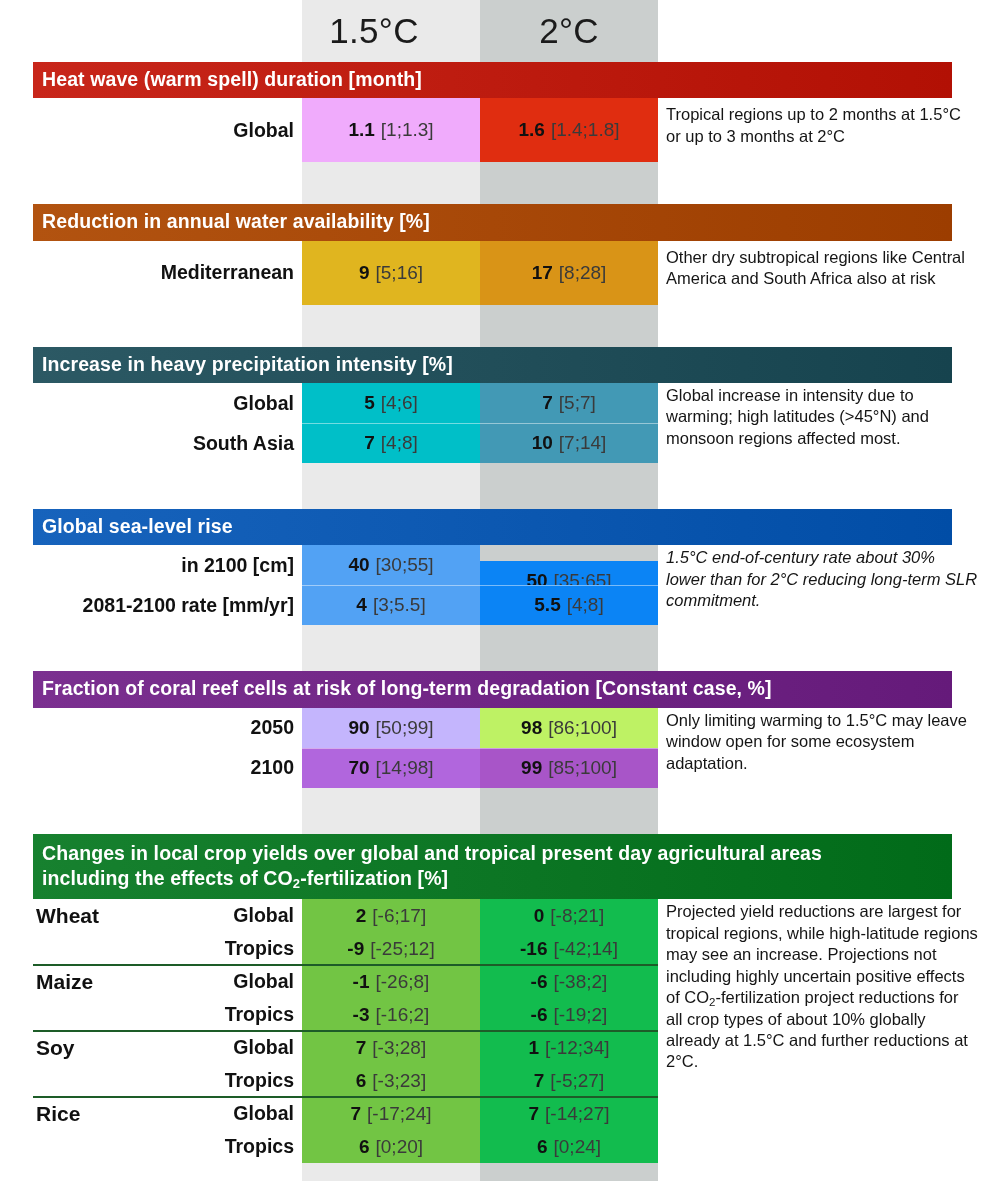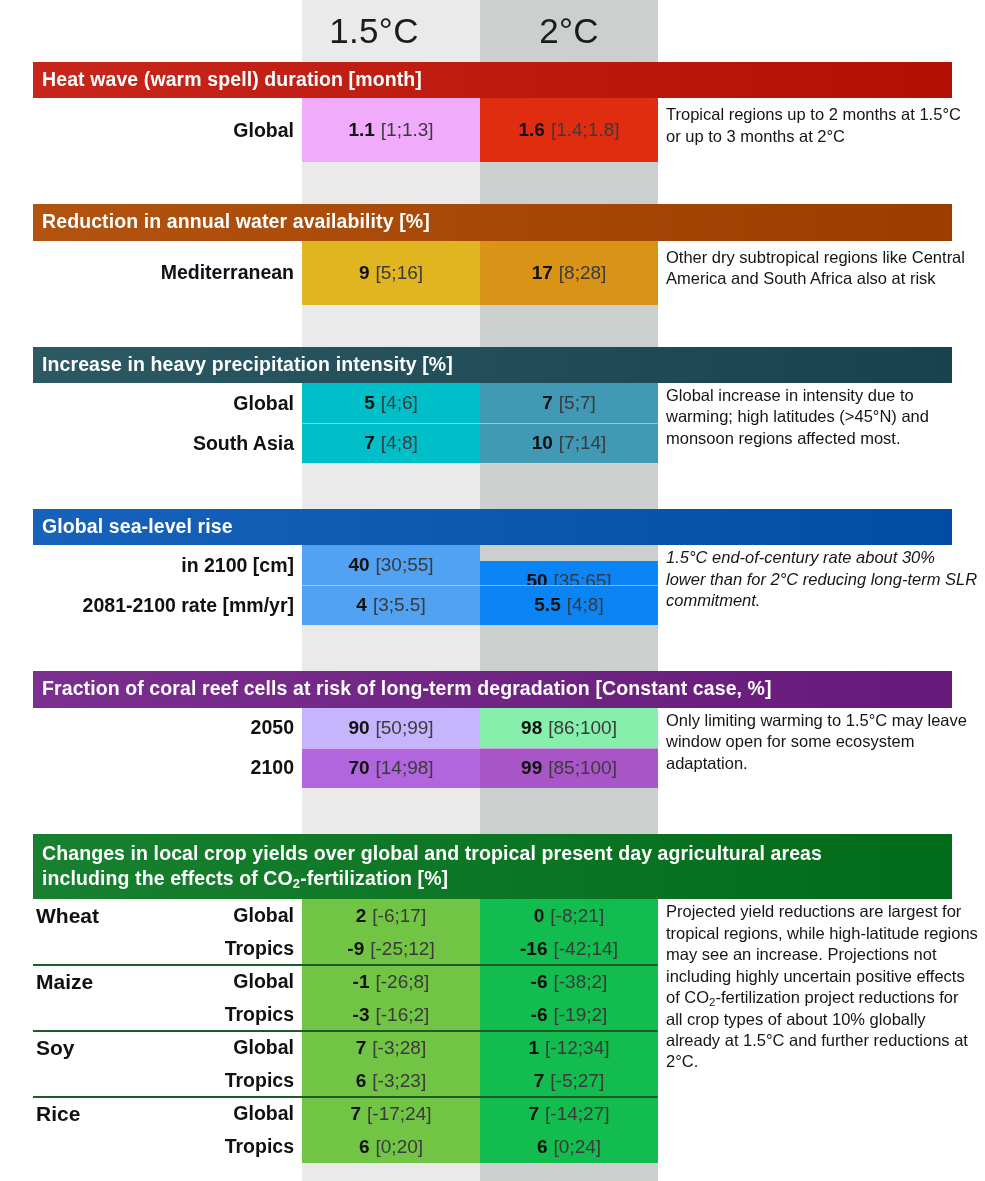--- a/index.html
+++ b/index.html
@@ -208,21 +208,21 @@
         </div>
         <div class="section">
           <div class="bar" style="background: linear-gradient(to right, rgb(123, 48, 144) 0%, rgb(101, 26, 122) 100%);">Fraction of coral reef cells at risk of long-term degradation [Constant case, %]</div>
           <div class="rows">
             <div class="row" style="height: 40px;">
               <div class="lbl">2050</div>
               <div class="cell c1" style="background: #c4b5fd;">
                 <span class="v">90</span>
                 <span class="ci">[50;99]</span>
               </div>
-              <div class="cell c2" style="background: #86efac;">
+              <div class="cell c2" style="background: #bef264;">
                 <span class="v">98</span>
                 <span class="ci">[86;100]</span>
               </div>
             </div>
             <div class="rowsep" style="top: 40px;"></div>
             <div class="row" style="height: 40px;">
               <div class="lbl">2100</div>
               <div class="cell c1" style="background: rgb(177, 102, 221);">
                 <span class="v">70</span>
                 <span class="ci">[14;98]</span>

